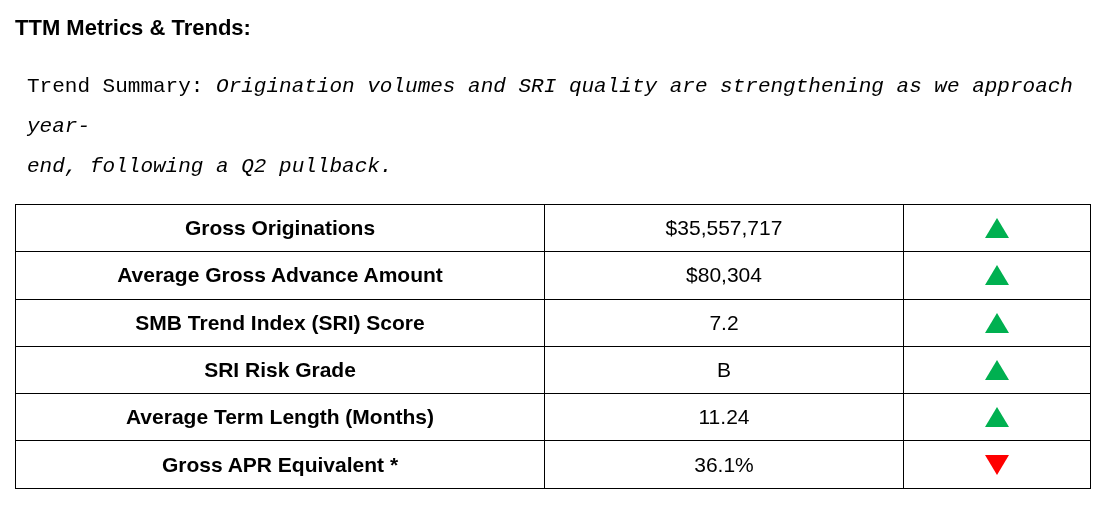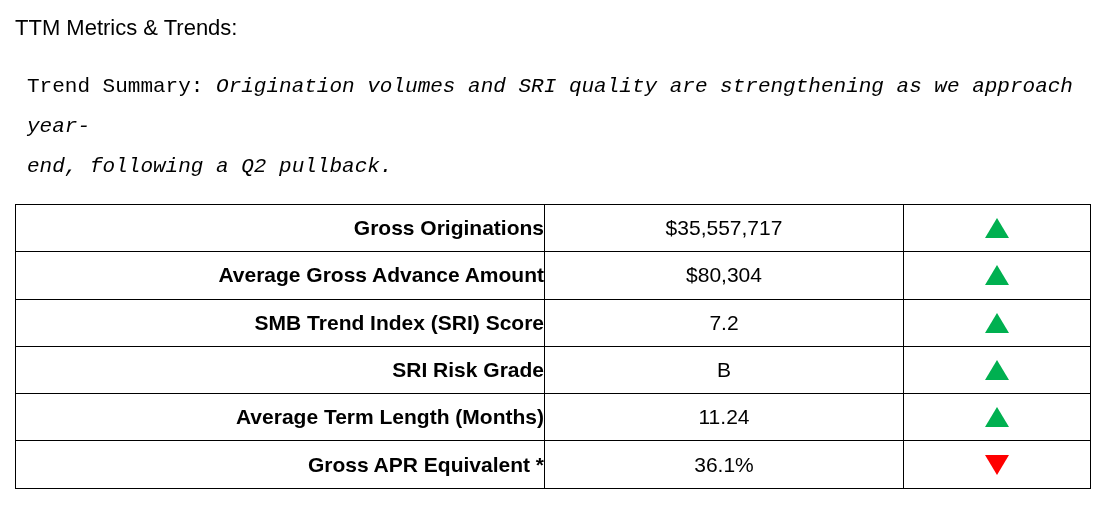--- a/index.html
+++ b/index.html
@@ -12,21 +12,21 @@
     height: 522px;
     overflow: hidden;
     font-family: "Liberation Sans", sans-serif;
     color: #000000;
   }
   .doc {
     padding: 0 17px 0 15px;
   }
   .doc-title {
     font-size: 22px;
-    font-weight: normal;
+    font-weight: bold;
     line-height: 30px;
     margin: 13px 0 0 0;
   }
   .trend-summary {
     font-size: 21px;
     line-height: 40px;
     margin: 24px 0 0 12px;
     font-family: Liberation Mono, monospace;
   }
   .trend-summary em {
@@ -42,21 +42,21 @@
     border: 1px solid #000000;
     height: 46.3px;
     font-size: 21px;
     vertical-align: middle;
     padding: 0;
     overflow: hidden;
   }
   td.col-metric {
     width: 528px;
     font-weight: bold;
-    text-align: right;
+    text-align: center;
     padding-left: 14px;
   }
   td.col-value {
     width: 358px;
     text-align: center;
   }
   td.col-trend {
     width: 186px;
   }
   td.col-metric sup {

